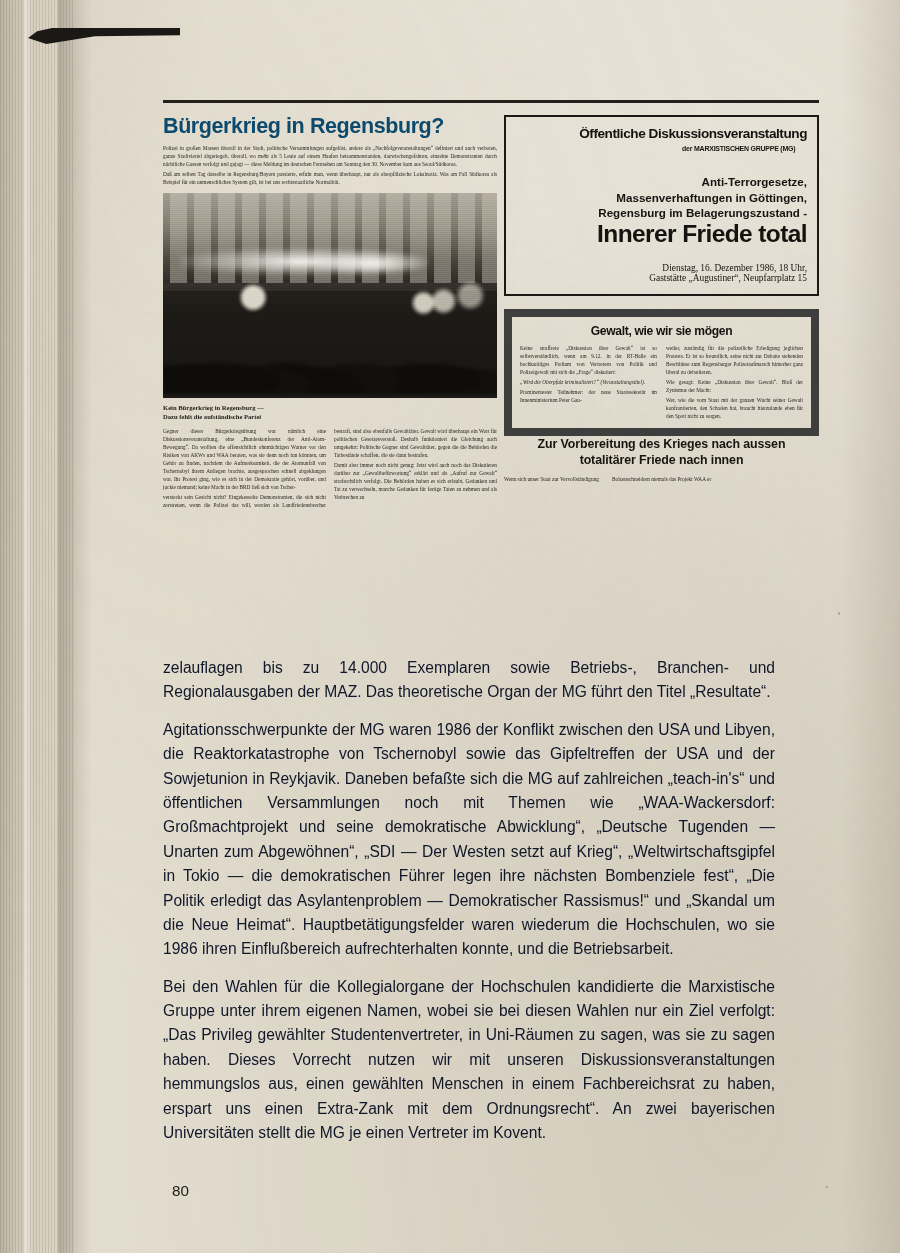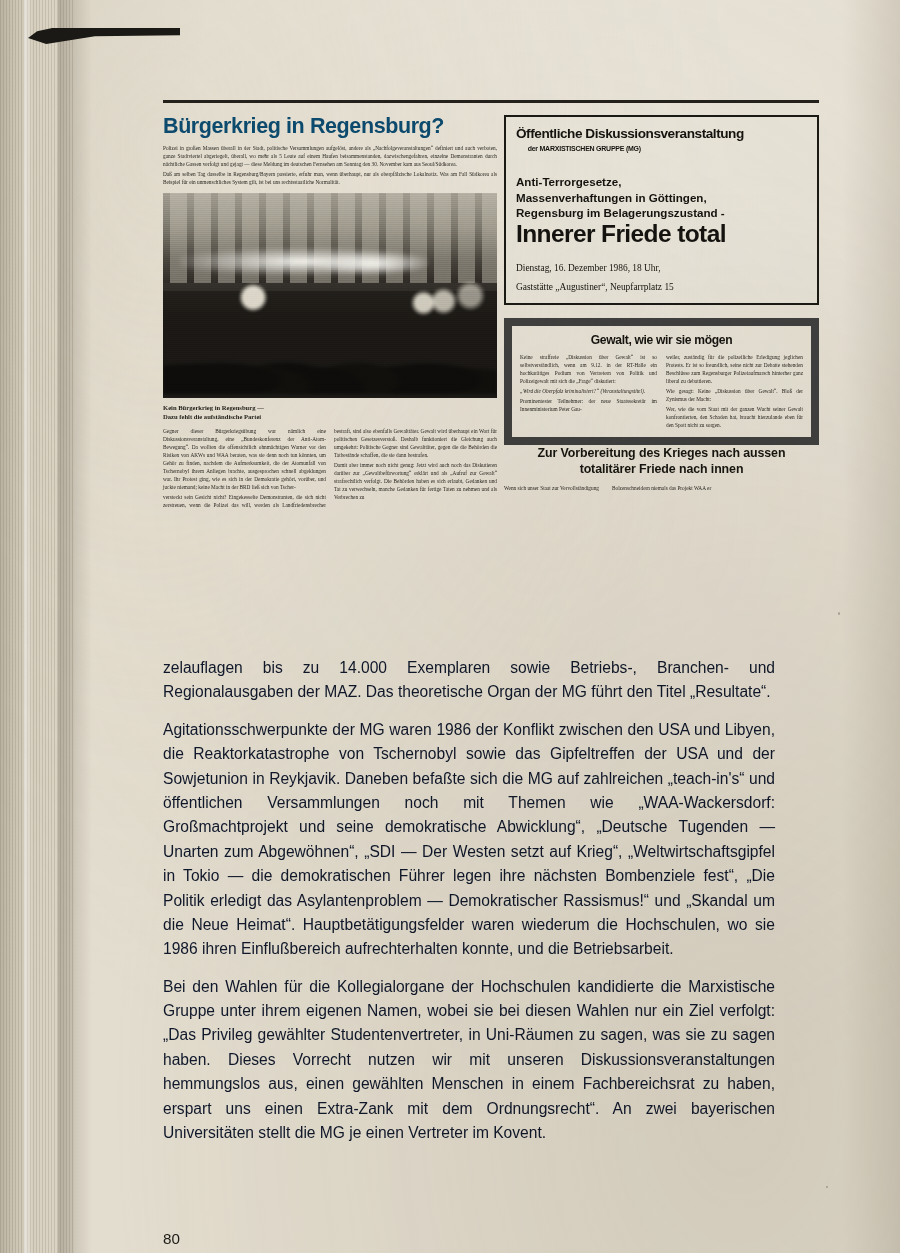--- a/index.html
+++ b/index.html
@@ -213,21 +213,21 @@
   }
   .twocol {
     column-count: 2;
     column-gap: 8px;
   }
 
   
   .adbox {
     border: 2px solid #1b1914;
     padding: 9px 10px 11px 10px;
-    text-align: left;
+    text-align: right;
     color: #15130f;
     background: rgba(255,255,255,.04);
   }
   .ad-l1 {
     font-weight: 700;
     font-size: 13.6px;
     letter-spacing: -0.45px;
     line-height: 1.12;
   }
   .ad-l2 {
@@ -250,21 +250,20 @@
     line-height: 1.05;
   }
   .ad-when {
     font-family: "Liberation Serif", serif;
     font-size: 9.4px;
     margin-top: 16px;
   }
   .ad-where {
     font-family: "Liberation Serif", serif;
     font-size: 9.4px;
-    margin-top: 9px;
   }
 
   .violencebox {
     border: 8px solid #404040;
     margin-top: 13px;
     padding: 7px 8px 8px 8px;
   }
   .vb-title {
     text-align: center;
     font-weight: 700;
@@ -309,26 +308,25 @@
     line-height: 1.565;
     color: #0f172a;
     text-align: justify;
     text-justify: inter-word;
   }
   .body-text p { margin: 0 0 13px 0; }
   .body-text p:last-child { margin-bottom: 0; }
 
   .folio {
     position: absolute;
-    left: 163px;
+    left: 172px;
     top: 1182px;
     font-family: "Liberation Sans", sans-serif;
     font-size: 15.2px;
     color: #1d1b17;
-    margin-top: 48px;
   }
 
   .speck { position: absolute; border-radius: 50%; background: rgba(70,62,50,.35); }
 </style>
 </head>
 <body>
 
 <div class="scan">
 
   <div class="sheet"></div>

